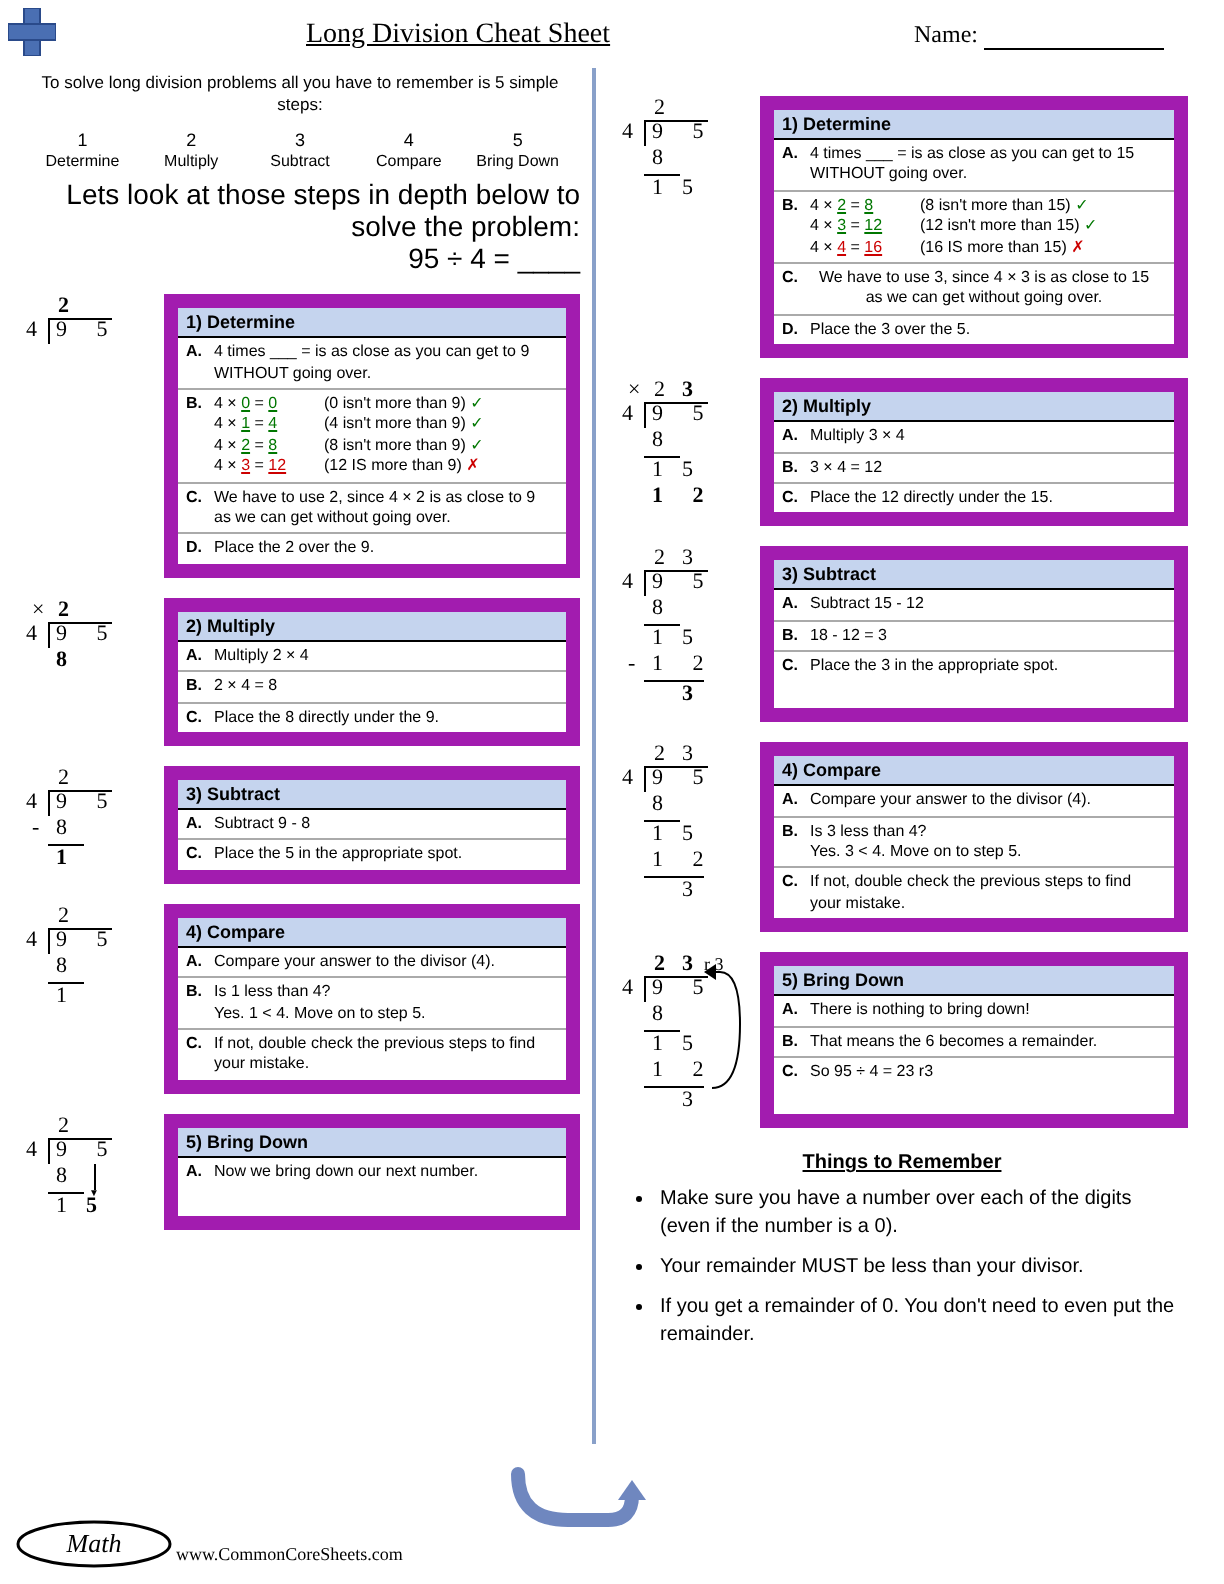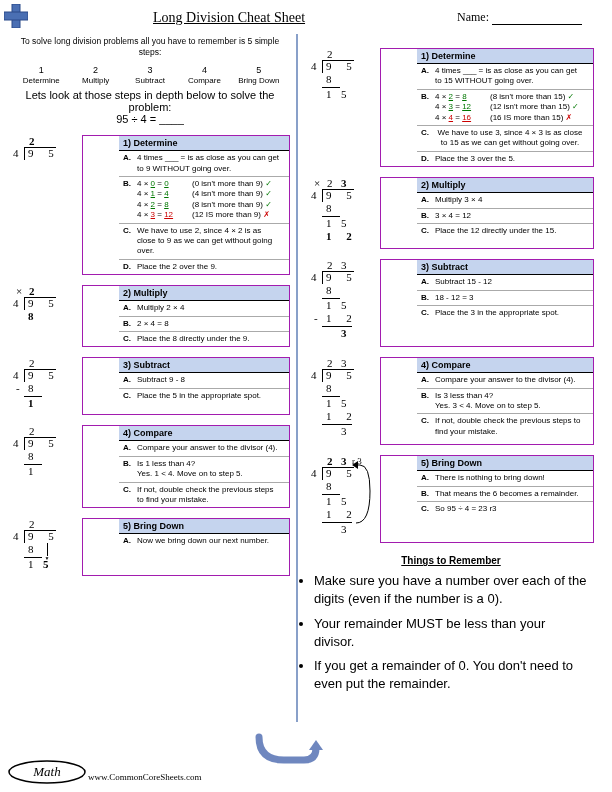--- a/index.html
+++ b/index.html
@@ -9,39 +9,39 @@
   .title { position: absolute; top: 10px; left: 130px; font-size: 14px; text-decoration: underline; font-family: Georgia, serif; margin-left: 23px; }
   .name-label { position: absolute; top: 10px; right: 30px; font-size: 12px; font-family: Georgia, serif; }
   .name-line { display: inline-block; border-bottom: 1px solid #000; width: 90px; vertical-align: bottom; }
   .left-col { position: absolute; top: 34px; left: 10px; width: 280px; }
   .right-col { position: absolute; top: 38px; left: 308px; width: 286px; }
   .vsep { position: absolute; top: 34px; left: 296px; width: 2px; height: 688px; background: #89a0c9; }
   .intro { text-align: center; font-size: 8.5px; padding: 2px 8px; line-height: 1.25; }
   .steps-row { display: flex; justify-content: space-around; margin: 6px 4px 4px; text-align: center; font-size: 8px; }
   .steps-row div { flex: 1; }
   .steps-row .num { font-size: 9px; margin-bottom: 1px; }
-  .example { text-align: center; margin-top: 4px; font-size: 11px; }
+  .example { text-align: right; margin-top: 4px; font-size: 14px; }
   .step-block { display: flex; margin-top: 10px; gap: 6px; }
   .step-block .dvn { flex: 0 0 66px; }
-  .step-box { flex: 1; border: 1px solid #a21caf; padding-left: 36px; }
+  .step-box { flex: 1; border: 7px solid #a21caf; }
   .step-box .hdr { background: #c5d4ee; padding: 2px 4px; font-size: 9px; font-weight: bold; border-bottom: 1px solid #000; }
   .step-box .line { padding: 2px 4px; font-size: 8px; border-bottom: 1px solid #aaa; line-height: 1.3; }
   .step-box .line:last-child { border-bottom: none; }
   .step-box .lbl { font-weight: bold; display: inline-block; width: 14px; vertical-align: top; }
   .sub-red { color: #c00; text-decoration: underline; }
   .sub-grn { color: #070; text-decoration: underline; }
   .ok { color: #070; }
   .bad { color: #c00; }
   .mult-tbl { font-size: 8px; line-height: 1.3; }
   .mult-row { display: flex; }
   .mult-row .lhs { width: 55px; }
   .arrow-path { position: absolute; }
   .remember { margin-top: 12px; padding: 0 6px; }
   .remember .h { text-align: center; font-weight: bold; text-decoration: underline; font-size: 10px; margin-bottom: 6px; }
-  .remember ul { font-size: 13px; line-height: 1.4; }
+  .remember ul { margin-left: 16px; font-size: 10px; line-height: 1.4; }
   .remember li { margin-bottom: 6px; }
   .footer { position: absolute; bottom: 6px; left: 8px; right: 8px; height: 26px; }
   .footer .math-badge { position: absolute; left: 0; bottom: 0; }
   .footer .url { position: absolute; left: 80px; bottom: 4px; font-size: 9px; font-family: Georgia, serif; }
   .dvn-wrap { position: relative; font-family: Georgia, serif; font-size: 11px; }
   .dvn-q { position: absolute; top: 0; }
   .dvn-divisor { position: absolute; }
   .dvn-bracket { position: absolute; border-left: 1px solid #000; border-top: 1px solid #000; }
   .dvn-dividend { position: absolute; }
   .dvn-sub { position: absolute; }

